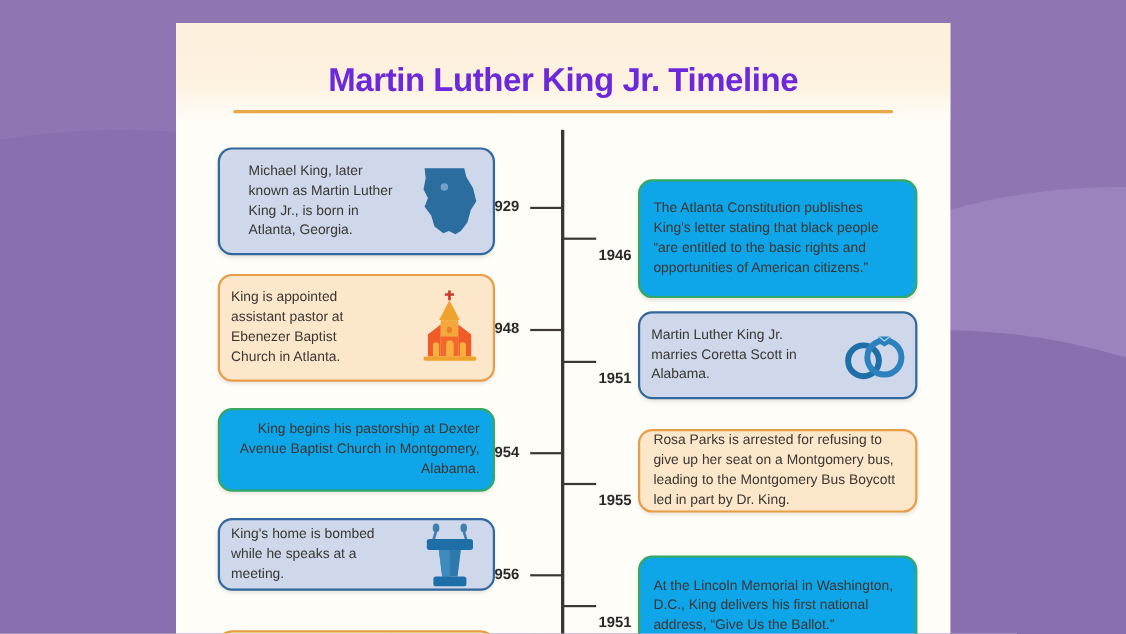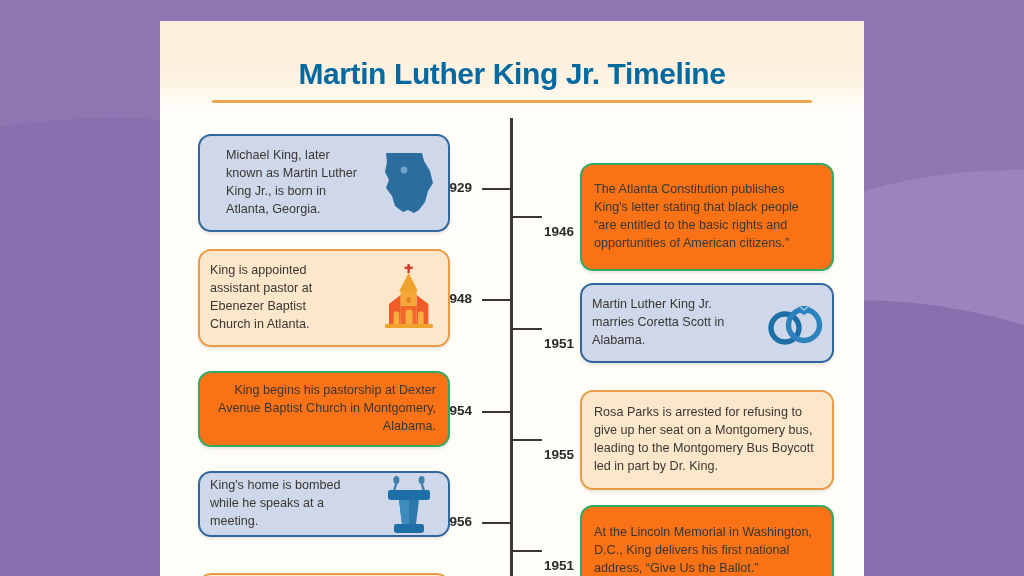--- a/index.html
+++ b/index.html
@@ -71,21 +71,21 @@
   }
 
   #page-title {
     position: absolute;
     left: 0;
     top: 36px;
     width: 100%;
     text-align: center;
     font-size: 30px;
     font-weight: bold;
-    color: #0369a1;
+    color: #6d28d9;
     letter-spacing: -0.4px;
     white-space: nowrap;
   }
 
   #title-rule {
     position: absolute;
     left: 52px;
     top: 79px;
     width: 600px;
     height: 2.5px;
@@ -147,21 +147,21 @@
     display: flex;
     align-items: center;
     justify-content: center;
     padding-right: 6px;
   }
   .card.no-icon .card-text { padding: 8px 12px; }
 
   
   .theme-blue   { background: #ced8ea; border-color: #31679c; }
   .theme-orange { background: #fde7cb; border-color: #e79d45; }
-  .theme-green  { background: #f97316; border-color: #35a863; }
+  .theme-green  { background: #0ea5e9; border-color: #35a863; }
 
   
   #card-partial {
     position: absolute;
     left: 38px;
     top: 552px;
     width: 252px;
     height: 40px;
     border-radius: 13px;
     border: 2.2px solid #e79d45;
@@ -262,21 +262,21 @@
         <div class="card-text">Martin Luther King Jr. marries Coretta Scott in Alabama.</div>
         <div class="card-icon">
           <svg width="64" height="58" viewBox="0 0 64 58">
             <circle cx="24" cy="34" r="14" fill="none" stroke="#1e6fa8" stroke-width="5.4"></circle>
             <circle cx="43" cy="31" r="15.5" fill="none" stroke="#2d81bc" stroke-width="5.4"></circle>
             <path d="M38 12 L48 12 L50 17 L43 21 L36 17 Z" fill="#2d81bc"></path>
             <path d="M38 12 L43 16 L48 12" fill="none" stroke="#9fd2ea" stroke-width="1.2"></path>
           </svg>
         </div>
       </div>
-      <div class="card right theme-orange no-icon" style="top: 369px; height: 100px; justify-content: flex-end;">
+      <div class="card right theme-orange no-icon" style="top: 369px; height: 76px; justify-content: flex-end;">
         <div class="card-text">Rosa Parks is arrested for refusing to give up her seat on a Montgomery bus, leading to the Montgomery Bus Boycott led in part by Dr. King.</div>
       </div>
       <div class="card right theme-green no-icon" style="top: 484px; height: 92px;">
         <div class="card-text">At the Lincoln Memorial in Washington, D.C., King delivers his first national address, “Give Us the Ballot.”</div>
       </div>
     </div>
 
   <div id="card-partial"></div>
 </div>
 

